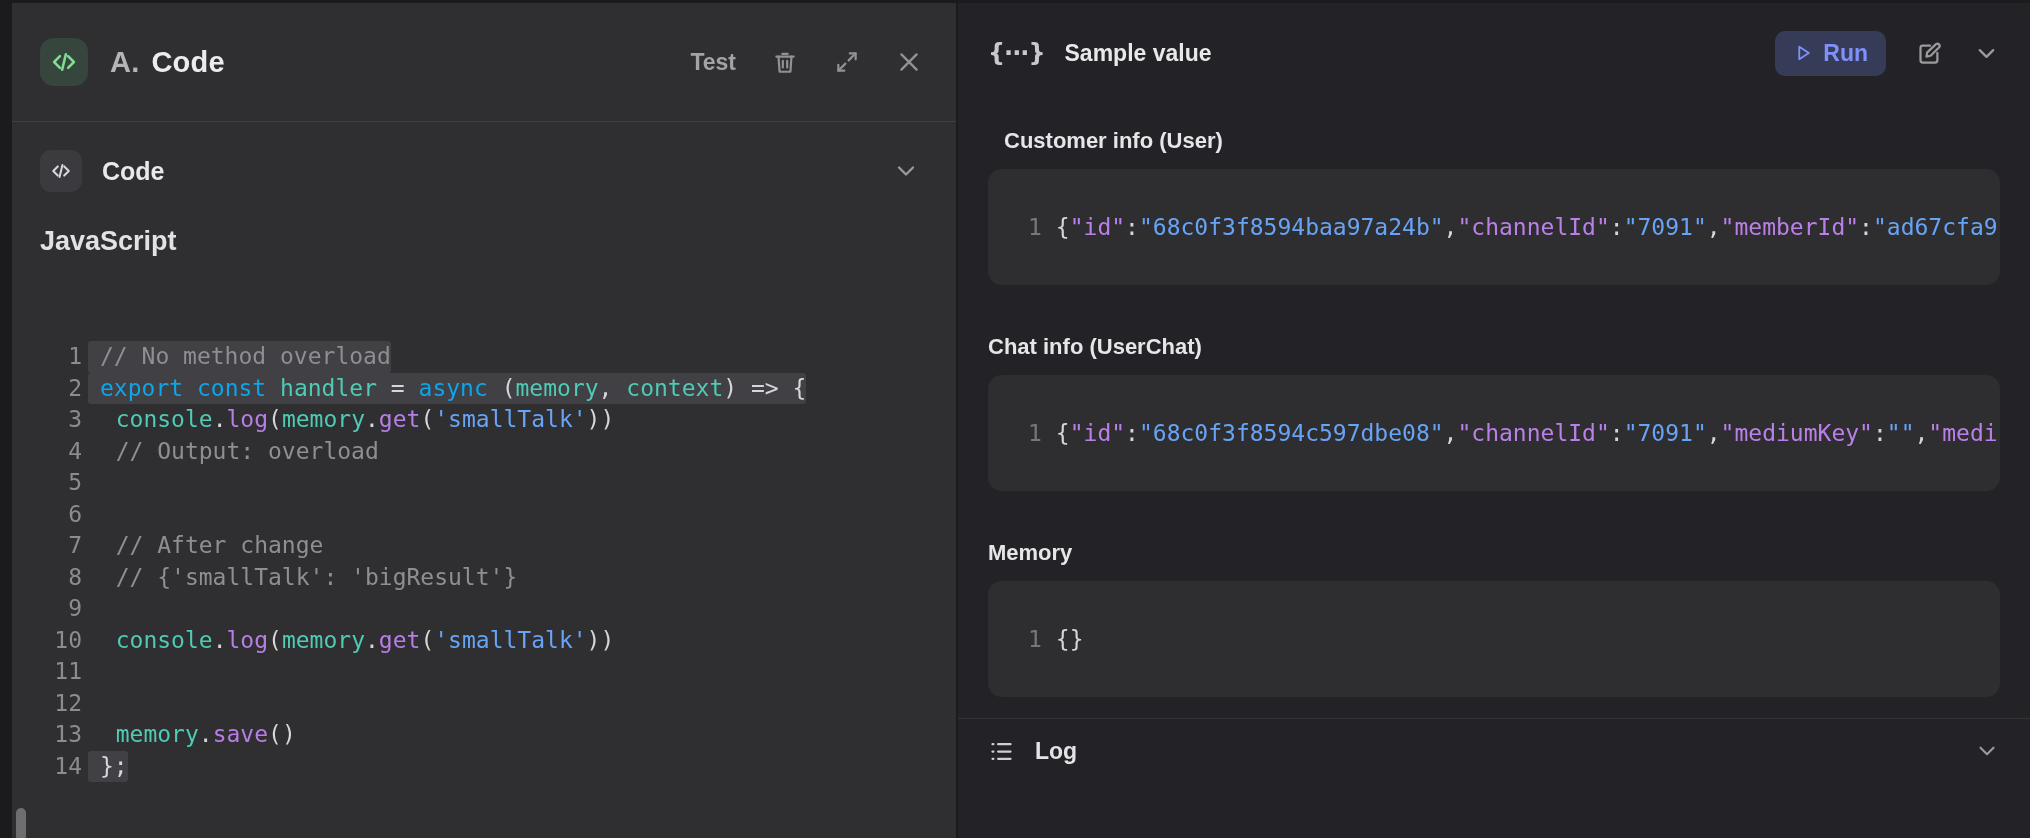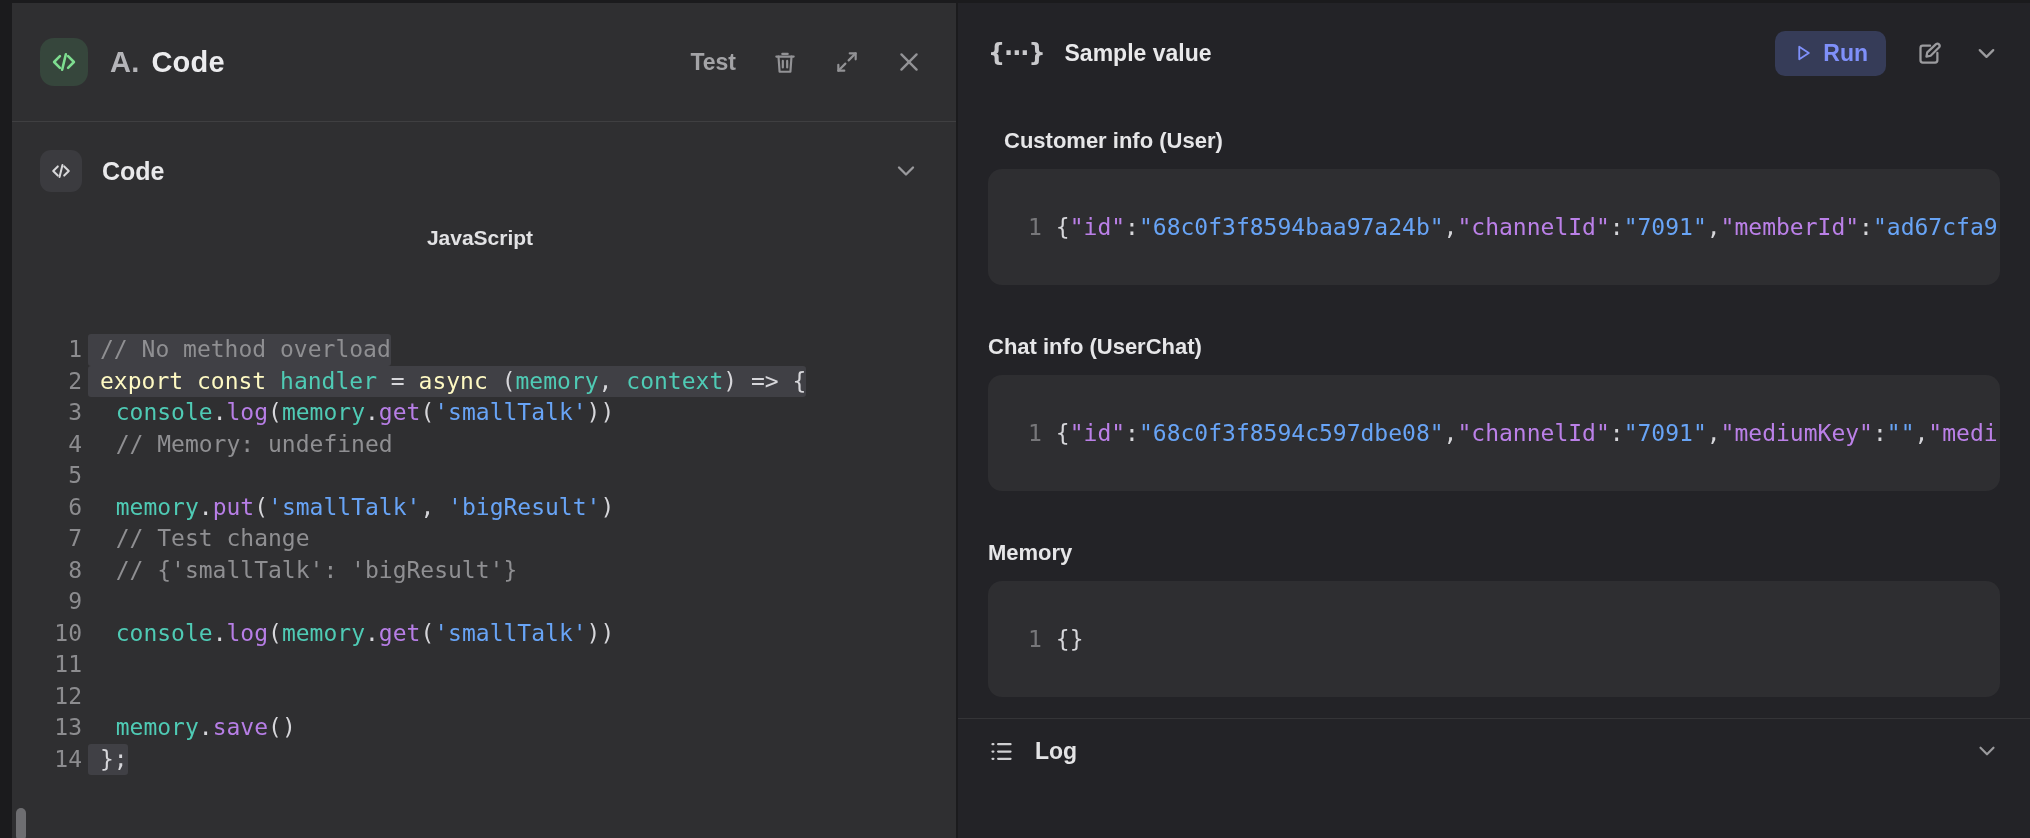--- a/index.html
+++ b/index.html
@@ -28,31 +28,31 @@
 
   .panel-body { padding:0 36px 0 28px; }
   .section-header { margin-top:26px; height:46px; display:flex; align-items:center; }
   .code-chip { width:42px; height:42px; border-radius:11px; background:#3b3b3f;
                display:flex; align-items:center; justify-content:center; flex:none; }
   .code-chip svg { width:22px; height:22px; color:#d8d8da; }
   .section-title { margin-left:20px; font-size:25px; font-weight:bold; color:#e9e9eb; }
   .section-chevron { margin-left:auto; color:#9a9a9d; background:none; border:none;
                      cursor:pointer; display:flex; }
   .section-chevron svg { width:28px; height:28px; }
-  .lang-label { margin-top:32px; font-size:21px; font-weight:bold; color:#e2e2e4;text-align:center; }
+  .lang-label { margin-top:32px; font-size:27px; font-weight:bold; color:#e2e2e4; }
 
   .editor { margin-top:84px; font-family:"DejaVu Sans Mono", monospace; font-size:23px; }
   .code-line { display:flex; height:31.5px; line-height:31.5px; white-space:pre; }
   .code-line .ln { width:42px; text-align:right; color:#8c8c8f; flex:none;
                    margin-right:6px; user-select:none; }
   .code-text { white-space:pre; }
   .code-text.hl { background:#404045; border-radius:3px;padding-left:12px; }
   .c-plain   { color:#d6d6da; }
   .c-comment { color:#8f8f92; }
-  .c-kw      { color:#fef9c3; }
+  .c-kw      { color:#0ea5e9; }
   .c-var     { color:#4fcbb5; }
   .c-fn      { color:#b77ee6; }
   .c-str     { color:#68a4f6; }
   .c-key     { color:#bb80e8; }
 
   .scroll-thumb { position:absolute; left:4px; top:805px; width:10px; height:33px;
                   border-radius:5px; background:#6e6e71; }
 
   
   .right-panel { position:absolute; left:958px; top:3px; width:1072px; height:835px;
@@ -153,24 +153,24 @@
               <polyline points="6,9 12,15 18,9"></polyline>
             </svg>
           </span>
         </button>
       </div>
       <div class="lang-label">JavaScript</div>
       <div class="editor" id="editor">
           <div class="code-line"><span class="ln">1</span><span class="code-text hl"><span class="c-comment">// No method overload</span></span></div>
           <div class="code-line"><span class="ln">2</span><span class="code-text hl"><span class="c-kw">export</span><span class="c-plain"> </span><span class="c-kw">const</span><span class="c-plain"> </span><span class="c-var">handler</span><span class="c-plain"> = </span><span class="c-kw">async</span><span class="c-plain"> (</span><span class="c-var">memory</span><span class="c-plain">, </span><span class="c-var">context</span><span class="c-plain">) =&gt; {</span></span></div>
           <div class="code-line"><span class="ln">3</span><span class="code-text"><span class="c-plain">  </span><span class="c-var">console</span><span class="c-plain">.</span><span class="c-fn">log</span><span class="c-plain">(</span><span class="c-var">memory</span><span class="c-plain">.</span><span class="c-fn">get</span><span class="c-plain">(</span><span class="c-str">'smallTalk'</span><span class="c-plain">))</span></span></div>
-          <div class="code-line"><span class="ln">4</span><span class="code-text"><span class="c-comment">  // Memory: undefined</span></span></div>
+          <div class="code-line"><span class="ln">4</span><span class="code-text"><span class="c-comment">  // Output: overload</span></span></div>
           <div class="code-line"><span class="ln">5</span><span class="code-text"></span></div>
-          <div class="code-line"><span class="ln">6</span><span class="code-text"><span class="c-plain">  </span><span class="c-var">memory</span><span class="c-plain">.</span><span class="c-fn">put</span><span class="c-plain">(</span><span class="c-str">'smallTalk'</span><span class="c-plain">, </span><span class="c-str">'bigResult'</span><span class="c-plain">)</span></span></div>
-          <div class="code-line"><span class="ln">7</span><span class="code-text"><span class="c-comment">  // Test change</span></span></div>
+          <div class="code-line"><span class="ln">6</span></div>
+          <div class="code-line"><span class="ln">7</span><span class="code-text"><span class="c-comment">  // After change</span></span></div>
           <div class="code-line"><span class="ln">8</span><span class="code-text"><span class="c-comment">  // {'smallTalk': 'bigResult'}</span></span></div>
           <div class="code-line"><span class="ln">9</span><span class="code-text"></span></div>
           <div class="code-line"><span class="ln">10</span><span class="code-text"><span class="c-plain">  </span><span class="c-var">console</span><span class="c-plain">.</span><span class="c-fn">log</span><span class="c-plain">(</span><span class="c-var">memory</span><span class="c-plain">.</span><span class="c-fn">get</span><span class="c-plain">(</span><span class="c-str">'smallTalk'</span><span class="c-plain">))</span></span></div>
           <div class="code-line"><span class="ln">11</span></div>
           <div class="code-line"><span class="ln">12</span><span class="code-text"></span></div>
           <div class="code-line"><span class="ln">13</span><span class="code-text"><span class="c-plain">  </span><span class="c-var">memory</span><span class="c-plain">.</span><span class="c-fn">save</span><span class="c-plain">()</span></span></div>
           <div class="code-line"><span class="ln">14</span><span class="code-text hl"><span class="c-plain">};</span></span></div>
         </div>
     </div>
 

